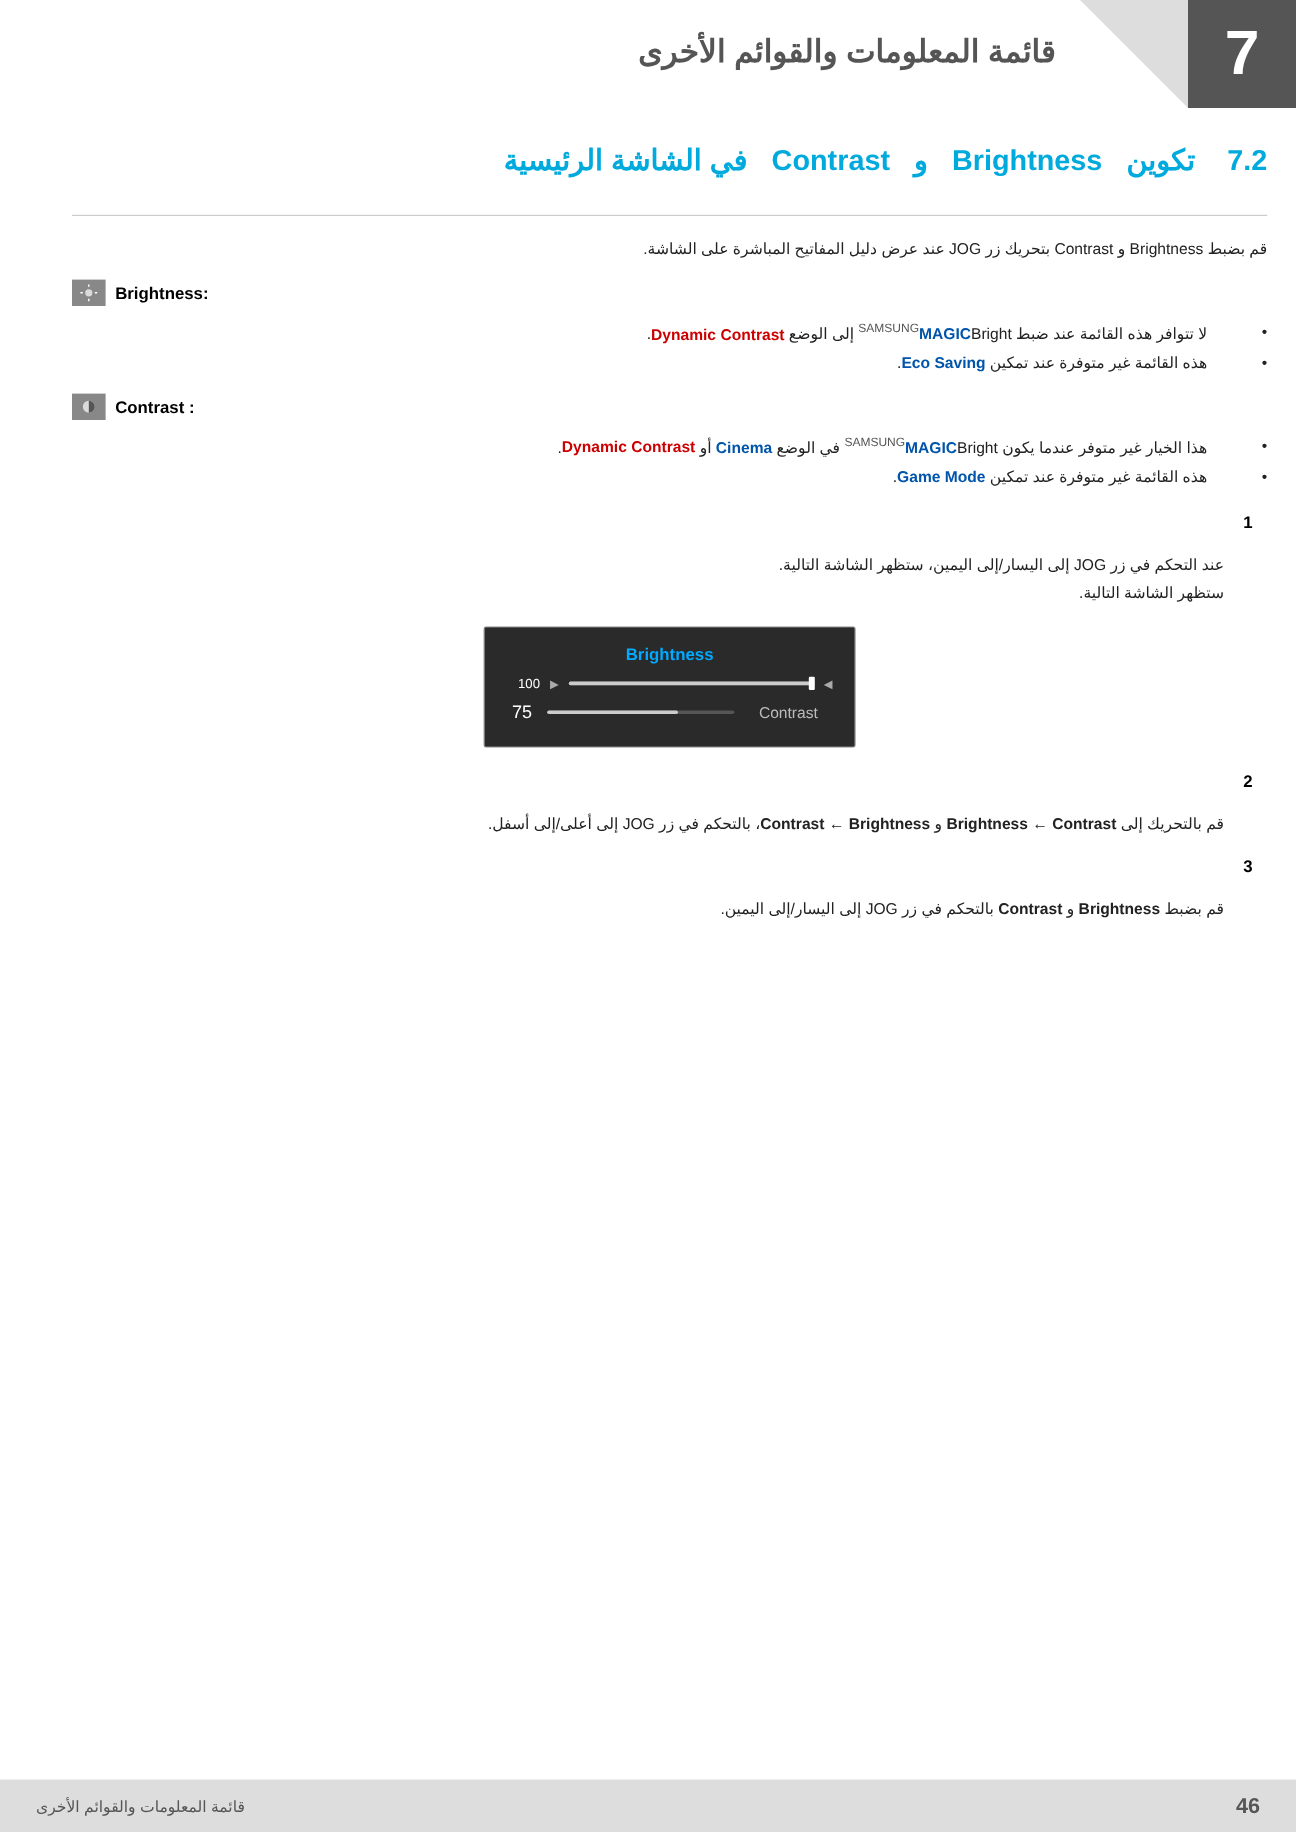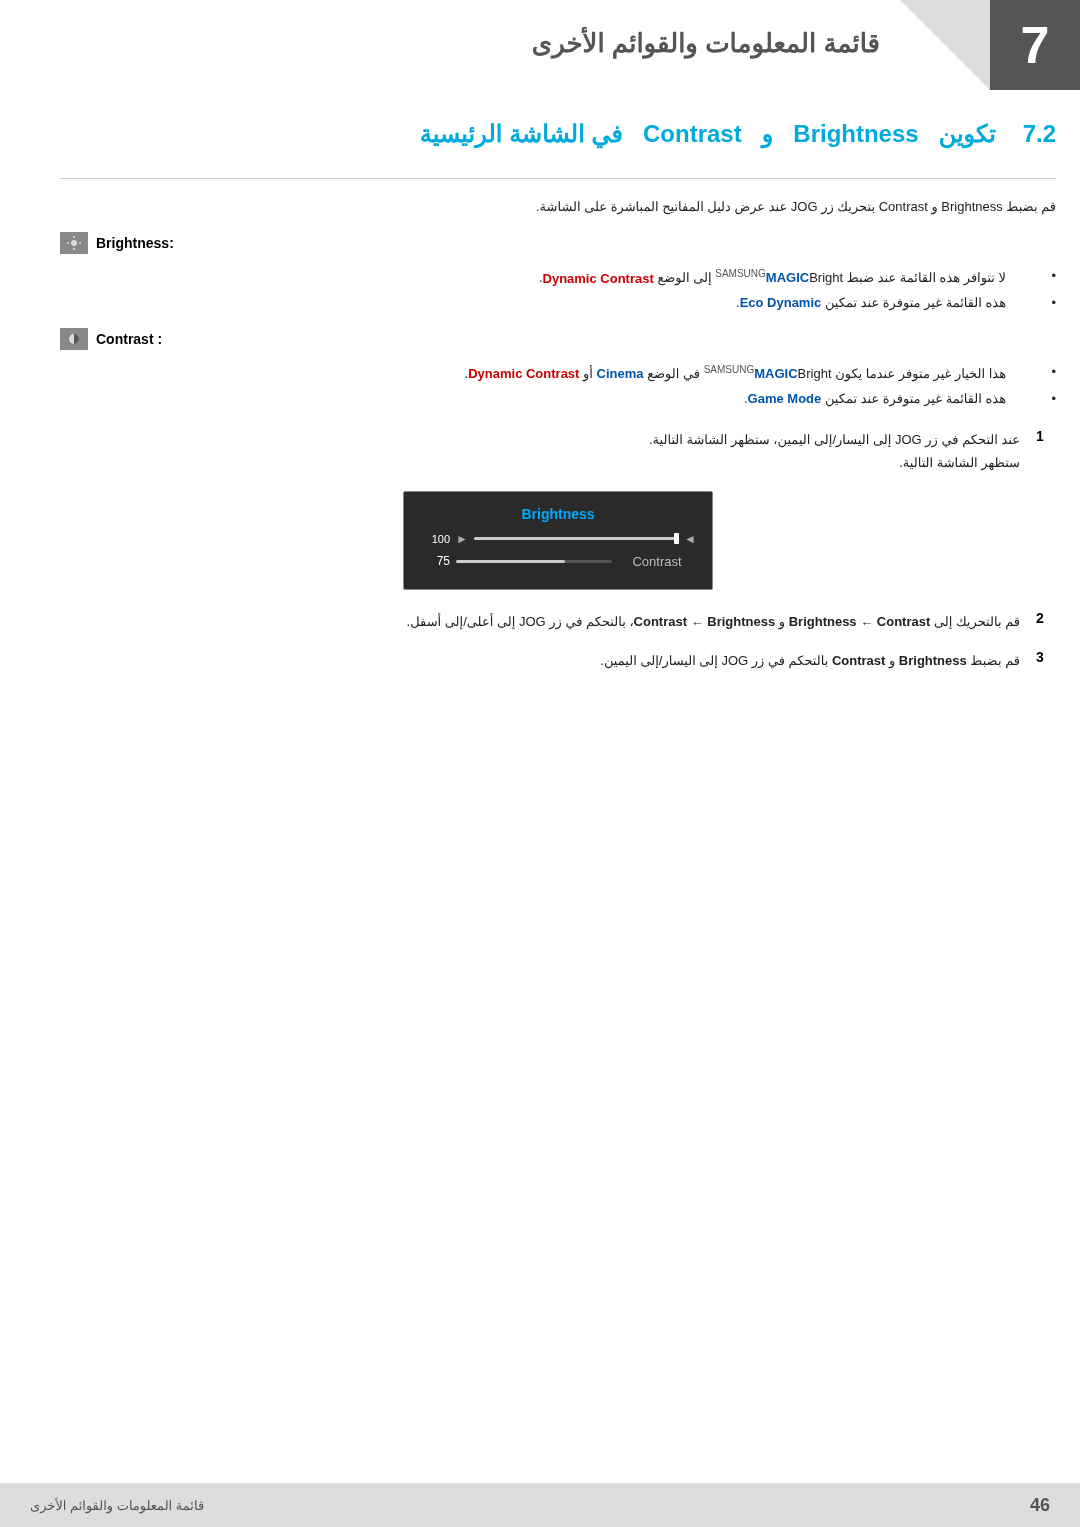--- a/index.html
+++ b/index.html
@@ -158,20 +158,21 @@
       color: #000;
       min-width: 20px;
       text-align: left;
     }
     .step-text {
       font-size: 13px;
       line-height: 1.8;
       color: #222;
       text-align: right;
       flex: 1;
+      margin-top: 32px;
     }
 
     
     .monitor-preview {
       background: #2a2a2a;
       border: 1px solid #888;
       width: 310px;
       margin: 10px auto 20px auto;
       padding: 14px 16px 16px 16px;
       border-radius: 2px;
@@ -248,23 +249,23 @@
       position: absolute;
       left: 0;
       top: 0;
       height: 100%;
       background: #ccc;
       width: 70%;
       border-radius: 2px;
     }
     .contrast-value {
       color: #fff;
-      font-size: 12px;
+      font-size: 15px;
       min-width: 30px;
-      text-align: right;
+      text-align: center;
     }
 
     
     .footer-bar {
       position: absolute;
       bottom: 0;
       left: 0;
       right: 0;
       height: 44px;
       background: #ddd;
@@ -337,21 +338,21 @@
         <line x1="14" y1="8" x2="16" y2="8" stroke="#fff" stroke-width="1.2"></line>
       </svg>
     </div>
   </div>
 
   <ul class="bullet-list indent">
     <li>
       لا تتوافر هذه القائمة عند ضبط <span class="brand-text">SAMSUNG</span><span class="blue-text">MAGIC</span>Bright إلى الوضع <span class="dynamic-contrast">Dynamic Contrast</span>.
     </li>
     <li>
-      هذه القائمة غير متوفرة عند تمكين <span class="blue-text">Eco Dynamic</span>.
+      هذه القائمة غير متوفرة عند تمكين <span class="blue-text">Eco Saving</span>.
     </li>
   </ul>
 
   <div class="label-line">
     <span class="label-text">: Contrast</span>
     <div class="icon-box">
       <svg viewBox="0 0 18 16" fill="none">
         <rect width="18" height="16" fill="#888"></rect>
         <circle cx="9" cy="8" r="5" fill="#fff" opacity="0.7"></circle>
         <path d="M9 3 A5 5 0 0 1 9 13 Z" fill="#555"></path>

